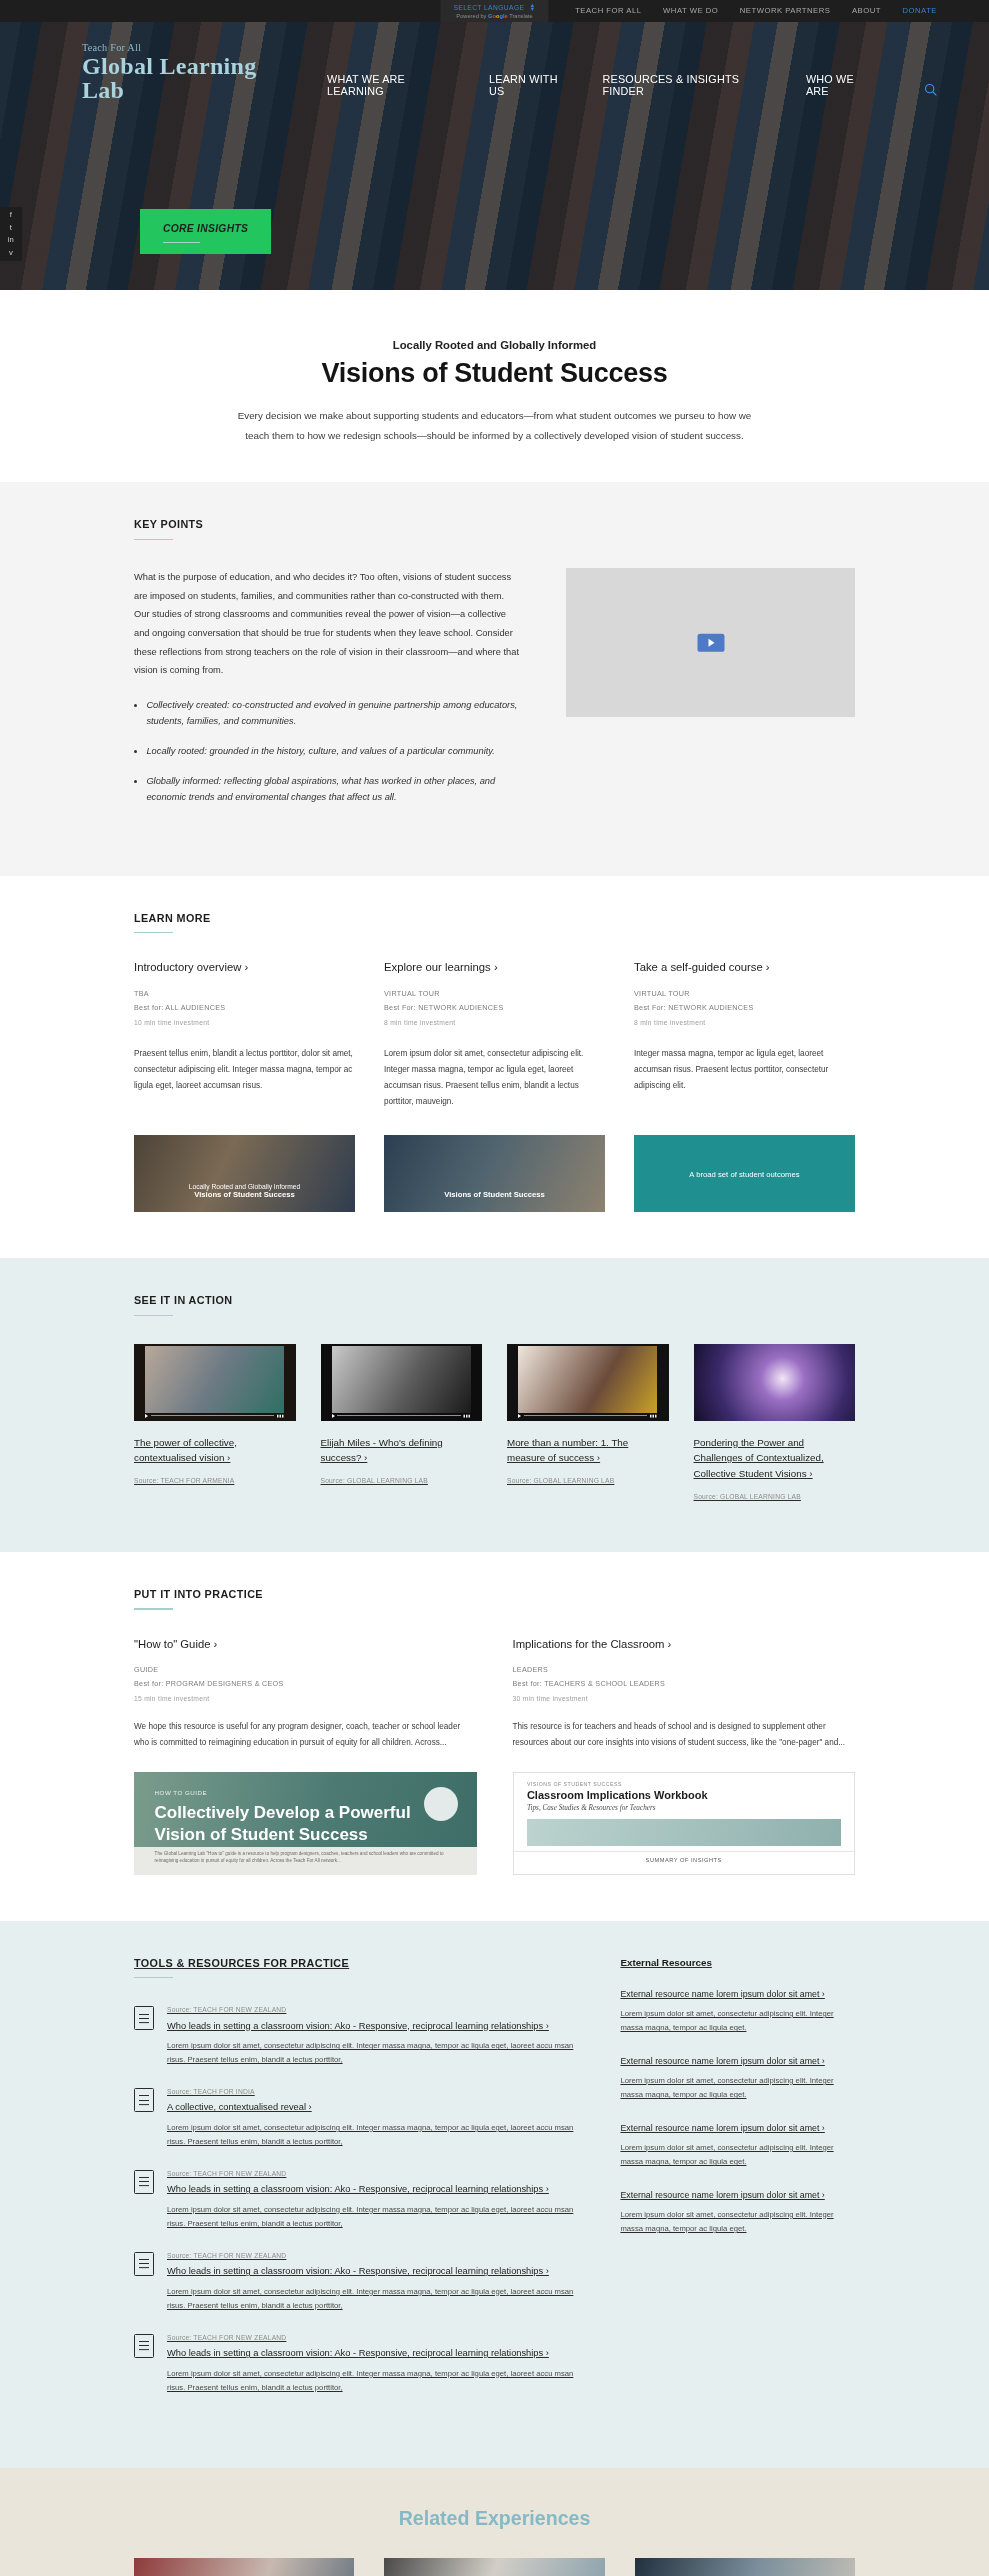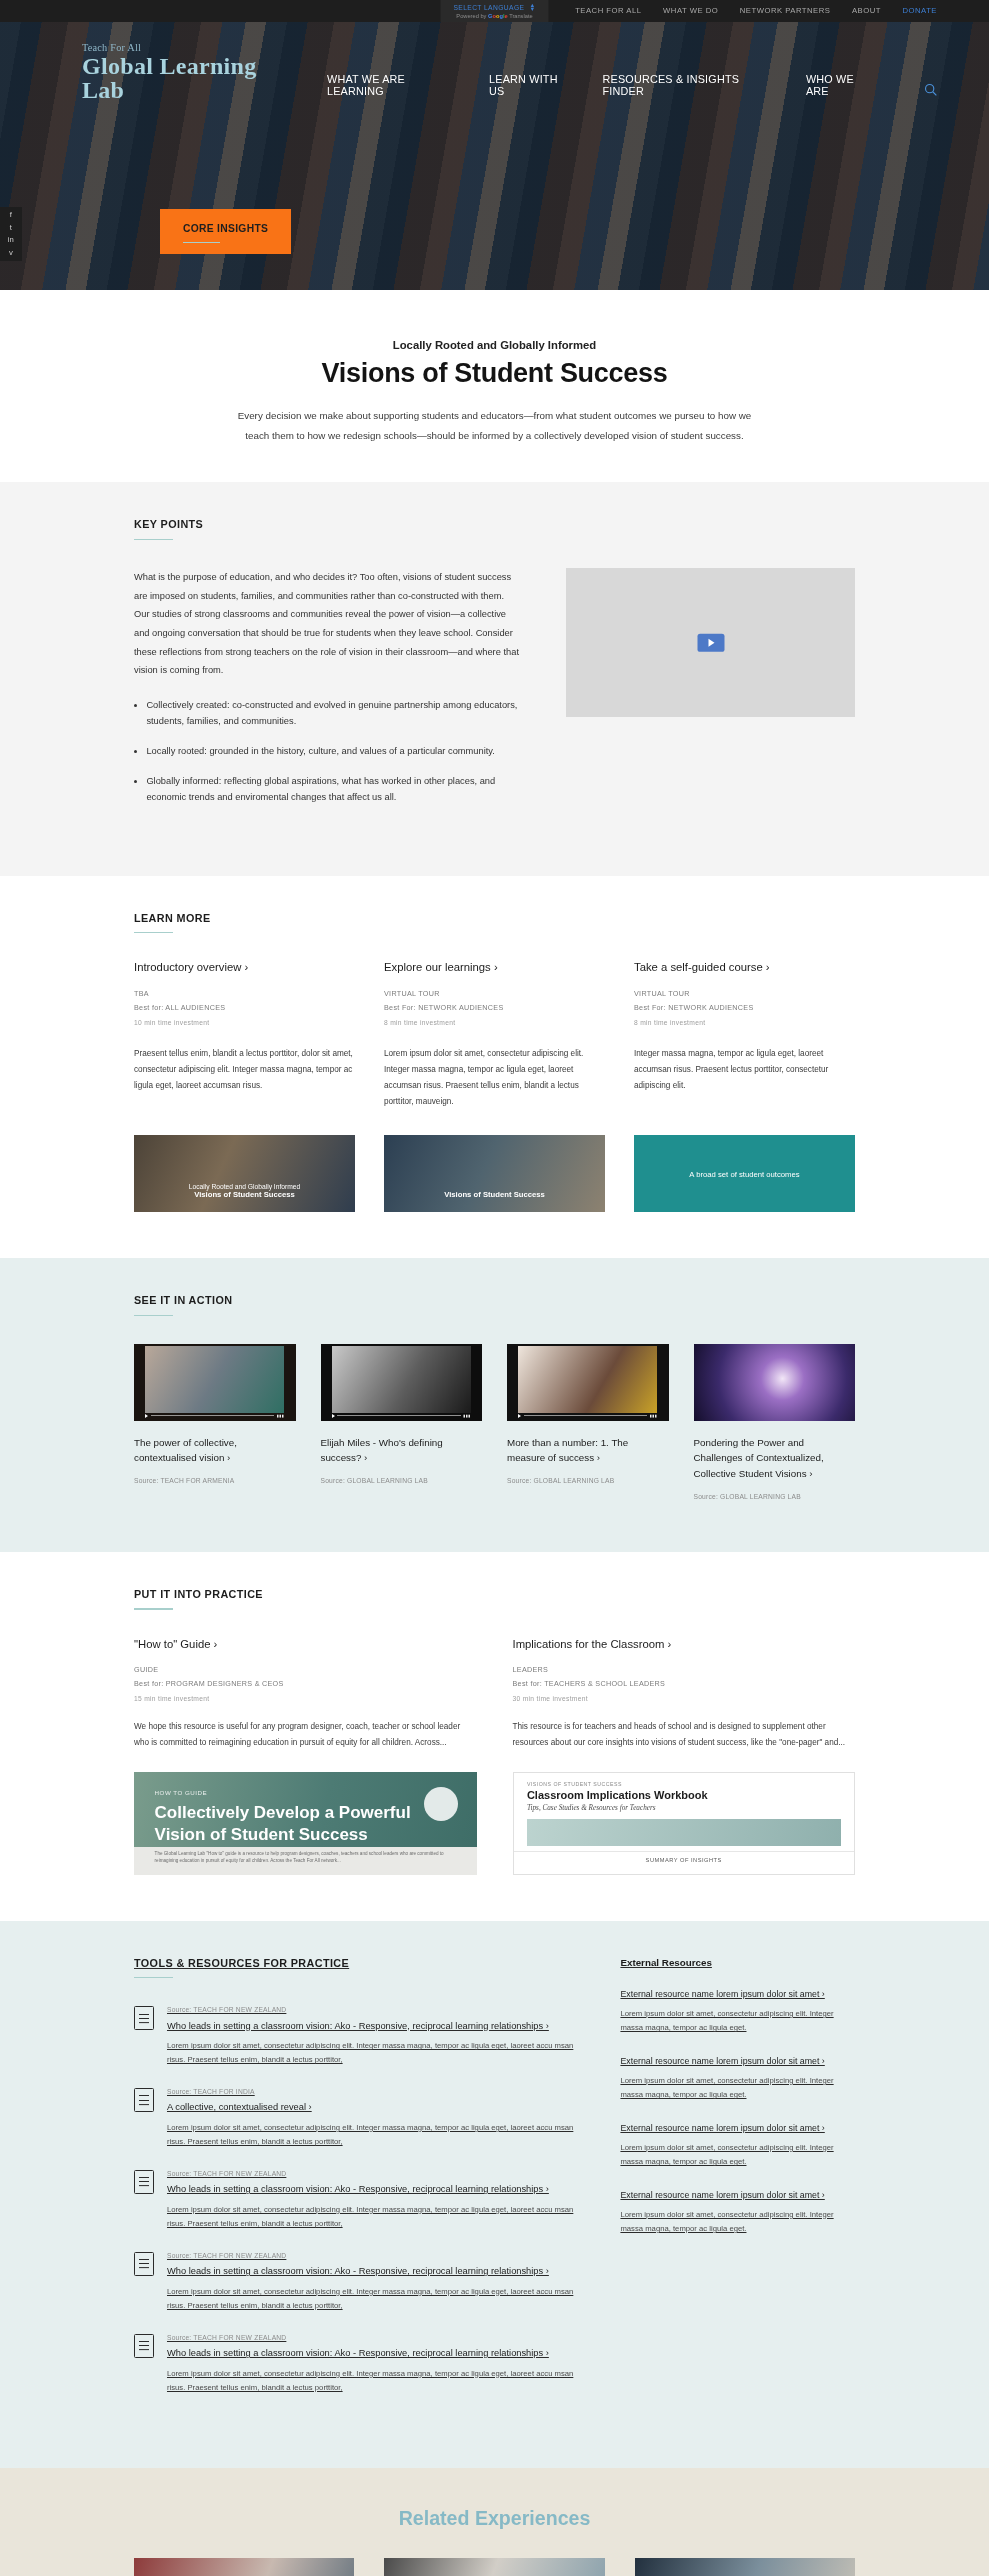--- a/index.html
+++ b/index.html
@@ -27,39 +27,39 @@
   .brandblock{line-height:1;}
   .brand-small{font-family:"Liberation Serif",serif;color:#8fb6c7;font-size:10.3px;letter-spacing:0.2px;}
   .brand-big{font-family:"Liberation Serif",serif;color:#a9d3de;font-size:24px;font-weight:bold;letter-spacing:0.3px;margin-top:1px;}
   .mainnav{display:flex;gap:30px;padding-bottom:5.2px;}
   .mainnav a{color:#fff;font-size:10.8px;letter-spacing:0.2px;text-decoration:none;font-family:"Liberation Sans Narrow","Liberation Sans",sans-serif;}
   .search-ic{margin-left:17.5px;padding-bottom:4.1px;}
   .social-rail{position:absolute;left:0;top:185px;width:21.6px;background:#1e1e1e;padding:4.1px 0;display:flex;flex-direction:column;align-items:center;gap:5.2px;z-index:30;}
   .social-rail span{color:#cfcfcf;font-size:7.7px;line-height:1;}
 
   
-  .ci-tab{position:absolute;left:160px;top:209px;background:#f97316;padding:14.4px 23px 11.3px;z-index:20;}
+  .ci-tab{position:absolute;left:140px;top:209px;background:#22c55e;padding:14.4px 23px 11.3px;z-index:20;font-style:italic;}
   .ci-tab .lbl{font-size:10.3px;font-weight:bold;letter-spacing:0.3px;color:#1f1f1f;}
   .ci-tab .rule{width:37px;height:1.5px;background:#a8cfcc;margin-top:7.2px;}
 
   .intro{background:#fff;margin:0 144px;padding:49px 0 36px;text-align:center;position:relative;z-index:10;}
   .intro .kicker{font-size:11.3px;font-weight:bold;color:#222;font-family:"Liberation Sans Narrow","Liberation Sans",sans-serif;}
   .intro h1{font-size:27px;font-weight:bold;margin-top:7.2px;color:#141414;font-family:"Liberation Sans Narrow","Liberation Sans",sans-serif;letter-spacing:-0.3px;}
   .intro p{max-width:515px;margin:17.5px auto 0;font-size:9.8px;line-height:2.05;color:#3a3a3a;font-family:"Liberation Sans Narrow","Liberation Sans",sans-serif;}
 
   
   .sec{padding:36px 134px 46px;}
   .sec-head{font-size:10.8px;font-weight:bold;letter-spacing:0.4px;color:#1c1c1c;}
   .sec-rule{width:39px;height:1.5px;background:#a8cfcc;margin-top:8.2px;margin-bottom:28px;}
 
   
   .keypoints{background:#f4f4f4;padding:36px 134px 57px;}
   .kp-grid{display:flex;gap:45px;}
   .kp-text{flex:1;font-size:9.3px;line-height:2.0;color:#333;font-family:"Liberation Sans Narrow","Liberation Sans",sans-serif;}
-  .kp-text ul{margin:17.5px 0 0 12.4px;}
+  .kp-text ul{margin:17.5px 0 0 12.4px;font-style:italic;}
   .kp-text li{margin-bottom:13.4px;line-height:1.75;}
   .kp-media{width:289px;height:149px;background:#d8d8d8;position:relative;}
   .kp-play{position:absolute;left:50%;top:50%;transform:translate(-50%,-50%);width:27px;height:18.5px;background:#4d79c7;border-radius:2.6px;display:flex;align-items:center;justify-content:center;}
   .kp-play::after{content:"";border-left:6.7px solid #fff;border-top:4.1px solid transparent;border-bottom:4.1px solid transparent;margin-left:1.5px;}
 
   
   .lm-grid{display:flex;gap:29px;}
   .lm-card{flex:1;}
   .lm-title{font-size:11.3px;color:#1c1c1c;font-family:"Liberation Sans Narrow","Liberation Sans",sans-serif;}
   .lm-meta{margin-top:13.4px;font-family:"Liberation Sans Narrow","Liberation Sans",sans-serif;}
@@ -70,21 +70,21 @@
   .lm-thumb{flex:1;height:77px;position:relative;overflow:hidden;}
   .lmt1{background:linear-gradient(115deg,#4c4338,#7b6a54 40%,#2f3d4e);}
   .lmt2{background:linear-gradient(115deg,#2c3f52,#50646f 45%,#8d8270);}
   .lmt3{background:#1f8f8f;}
   .lm-thumb .overlay{position:absolute;left:0;right:0;bottom:13.4px;text-align:center;color:#fff;font-size:6.7px;font-family:"Liberation Sans Narrow","Liberation Sans",sans-serif;}
   .lm-thumb .overlay b{display:block;font-size:7.7px;font-weight:bold;}
   .lmt3 .overlay{top:50%;bottom:auto;transform:translateY(-50%);font-size:7.7px;}
 
   
   .action{background:#e6efef;padding:36px 134px 52px;}
-  .act-grid{display:flex;gap:25px;}
+  .act-grid{display:flex;gap:25px;text-decoration:underline;}
   .act-card{flex:1;}
   .act-thumb{height:77px;background:#111;position:relative;display:flex;align-items:center;justify-content:center;overflow:hidden;}
   .at1{background:#1a1410;}.at2{background:#0d0d0d;}.at3{background:#111;}.at4{background:#2a1b3d;}
   .act-inner{position:absolute;inset:2.1px 11.3px 8.2px;}
   .ai1{background:linear-gradient(120deg,#b9a89a,#6d7a84 50%,#2f6f63);}
   .ai2{background:linear-gradient(120deg,#c9c9c9,#5d5d5d 55%,#1a1a1a);}
   .ai3{background:linear-gradient(120deg,#efe6dd,#6b4b3a 60%,#c9a227);}
   .ai4{background:radial-gradient(circle at 55% 45%,#f2e6f7 0%,#9b6fc4 22%,#3b2a6b 65%,#140e2b 100%);position:absolute;inset:0;}
   .act-bar{position:absolute;left:11.3px;right:11.3px;bottom:3.1px;height:4.1px;display:flex;align-items:center;gap:2.6px;}
   .act-bar .pl{width:0;height:0;border-left:3.6px solid #fff;border-top:2.1px solid transparent;border-bottom:2.1px solid transparent;}

